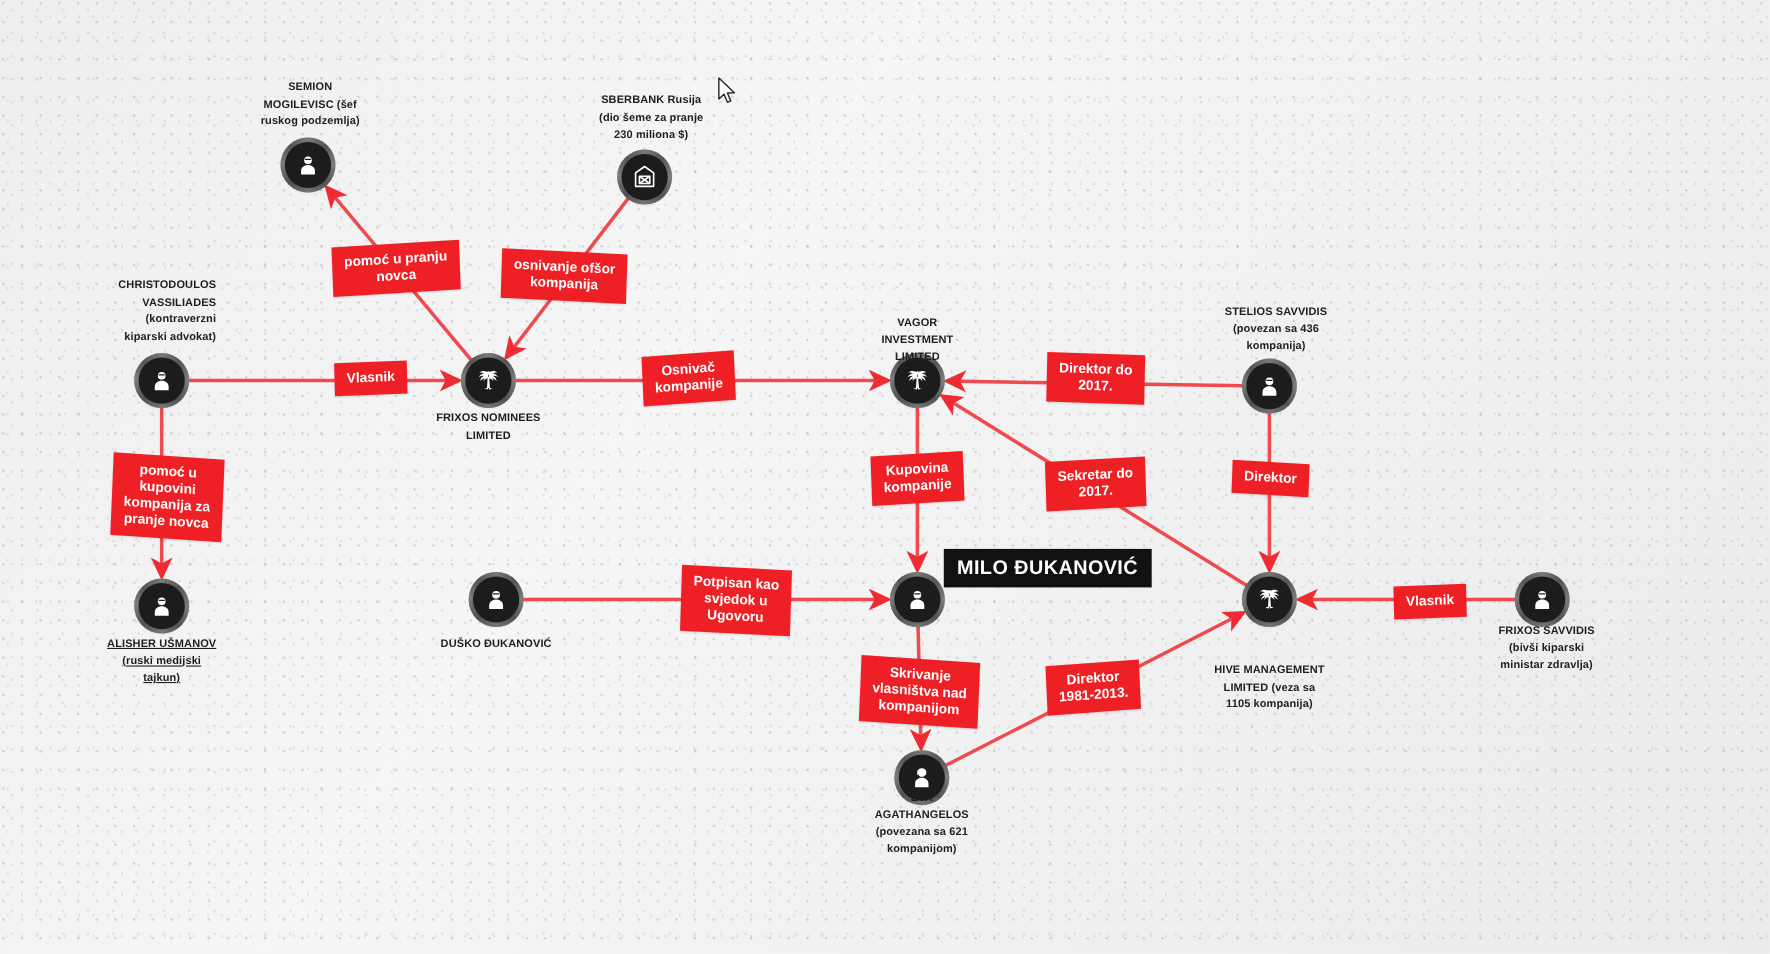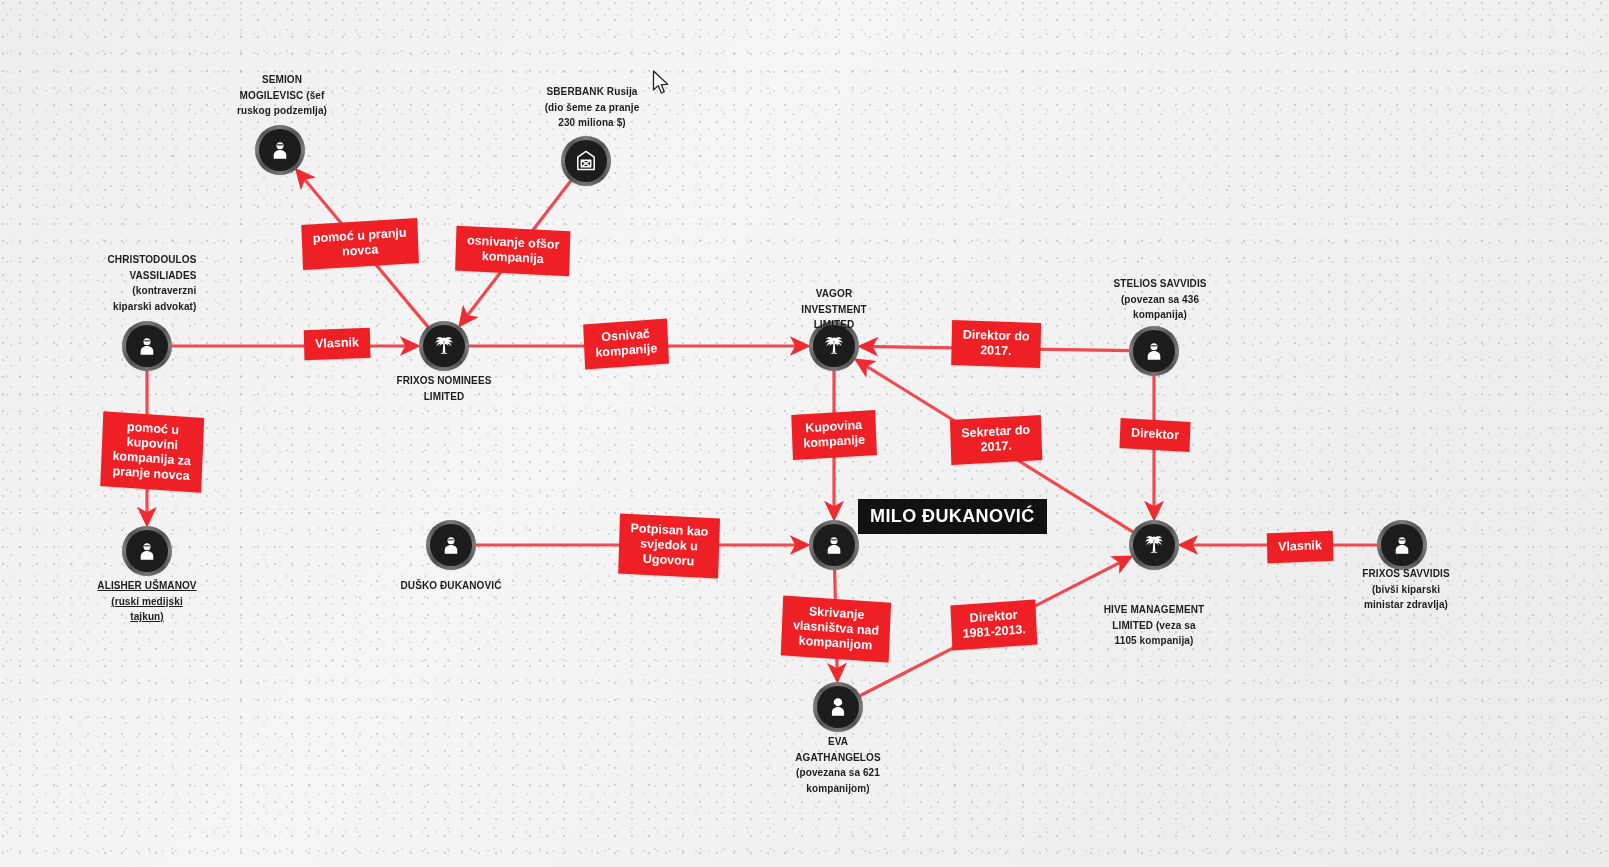--- a/index.html
+++ b/index.html
@@ -297,21 +297,21 @@
 (povezan sa 436
 kompanija)</div>
       <div class="caption" style="left: 451px; top: 578px;">DUŠKO ĐUKANOVIĆ</div>
       <div class="caption highlight" style="left: 858px; top: 499px;">MILO ĐUKANOVIĆ</div>
       <div class="caption" style="left: 1154px; top: 572px; margin-top: 30px;">HIVE MANAGEMENT
 LIMITED (veza sa
 1105 kompanija)</div>
       <div class="caption" style="left: 1406px; top: 566px;">FRIXOS SAVVIDIS
 (bivši kiparski
 ministar zdravlja)</div>
-      <div class="caption" style="left: 838px; top: 734px;">EVA
+      <div class="caption" style="left: 838px; top: 718px;">EVA
 AGATHANGELOS
 (povezana sa 621
 kompanijom)</div>
     </div>
 
   <svg id="cursor" viewBox="0 0 20 26" xmlns="http://www.w3.org/2000/svg" style="left: 652px; top: 70px;">
     <path d="M1.5,1 L1.5,20 L6.2,15.6 L9.3,23 L12.3,21.7 L9.3,14.6 L15.6,14.3 Z" fill="#fdfdfd" stroke="#262626" stroke-width="1.3" stroke-linejoin="round"></path>
   </svg>
 </div>
 

